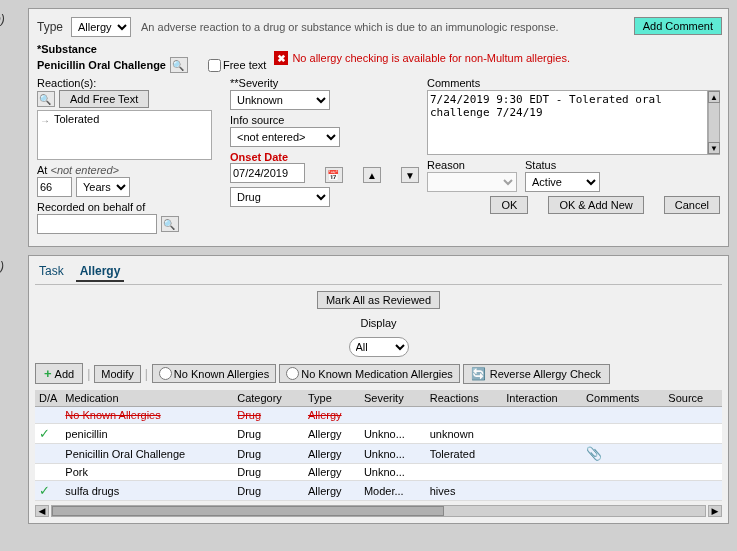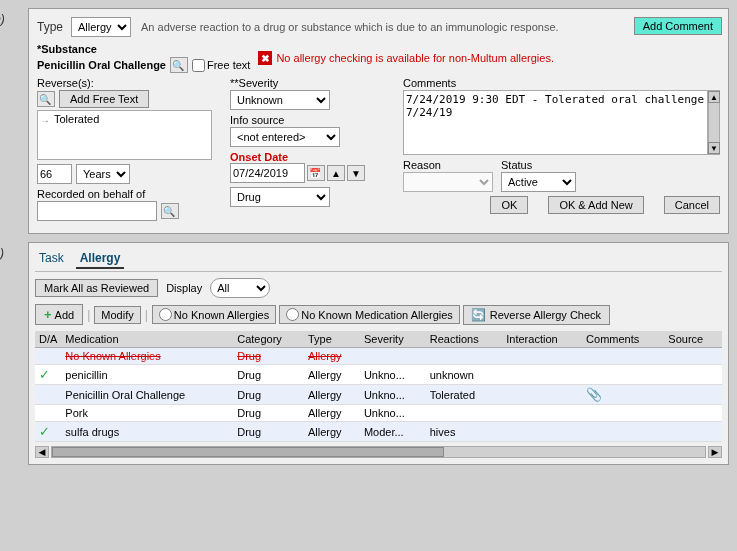--- a/index.html
+++ b/index.html
@@ -94,20 +94,21 @@
       background: #e8e8e8;
       cursor: pointer;
       font-size: 10px;
     }
 
     .free-text-cb {
       display: flex;
       align-items: center;
       gap: 2px;
       font-size: 11px;
+      margin-left: 16px;
     }
 
     .allergy-check-msg {
       display: flex;
       align-items: center;
       gap: 4px;
       font-size: 11px;
       color: #c00;
     }
 
@@ -226,20 +227,21 @@
     .tab-item.active {
       font-weight: bold;
       border-bottom: 2px solid #333;
     }
 
     .toolbar-row {
       display: flex;
       align-items: center;
       gap: 8px;
       margin-bottom: 6px;
+      flex-direction: column;
     }
 
     .mark-reviewed-btn {
       padding: 2px 8px;
       border: 1px solid #888;
       background: #e0e0e0;
       font-size: 11px;
       cursor: pointer;
     }
 
@@ -480,34 +482,37 @@
           <span class="error-icon">✖</span>
           <span>No allergy checking is available for non-Multum allergies.</span>
         </div>
       </div>
 
       <div style="display:flex; gap:8px;">
 
         <div style="flex:0 0 185px;">
 
           <div class="form-field">
-            <div class="field-label">Reverse(s):</div>
+            <div class="field-label">Reaction(s):</div>
             <div style="display:flex; align-items:center; gap:4px; margin-bottom:2px;">
               <button class="icon-btn">🔍</button>
               <button class="btn">Add Free Text</button>
             </div>
             <div class="reactions-list">
               <div class="reaction-item">
                 <span class="arrow-icon">→</span>
                 <span>Tolerated</span>
               </div>
             </div>
           </div>
 
           <div class="form-field">
+            <div class="field-label">
+              At <span style="font-style:italic; color:#555;">&lt;not entered&gt;</span>
+            </div>
             <div style="display:flex; align-items:center; gap:4px;">
               <input type="text" class="small-num-input" value="66" style="">
               <select>
                 <option>Years</option>
               </select>
             </div>
           </div>
 
           <div class="form-field">
             <div class="field-label">Recorded on behalf of</div>
@@ -531,21 +536,21 @@
             <div class="field-label">Info source</div>
             <select style="width:110px;">
               <option>&lt;not entered&gt;</option>
             </select>
           </div>
 
           <div class="form-field">
             <div style="display:flex; gap:4px; align-items:baseline;">
               <span class="onset-label">Onset Date</span>
             </div>
-            <div style="display:flex; align-items:center; gap:2px;">
+            <div style="display:flex; align-items:flex-end; gap:20px;">
               <input type="text" class="date-input" value="07/24/2019" style="">
               <button class="icon-btn">📅</button>
               <button class="icon-btn">▲</button>
               <button class="icon-btn">▼</button>
             </div>
           </div>
 
           <div class="form-field">
             <select style="width:100px;">
               <option>Drug</option>

